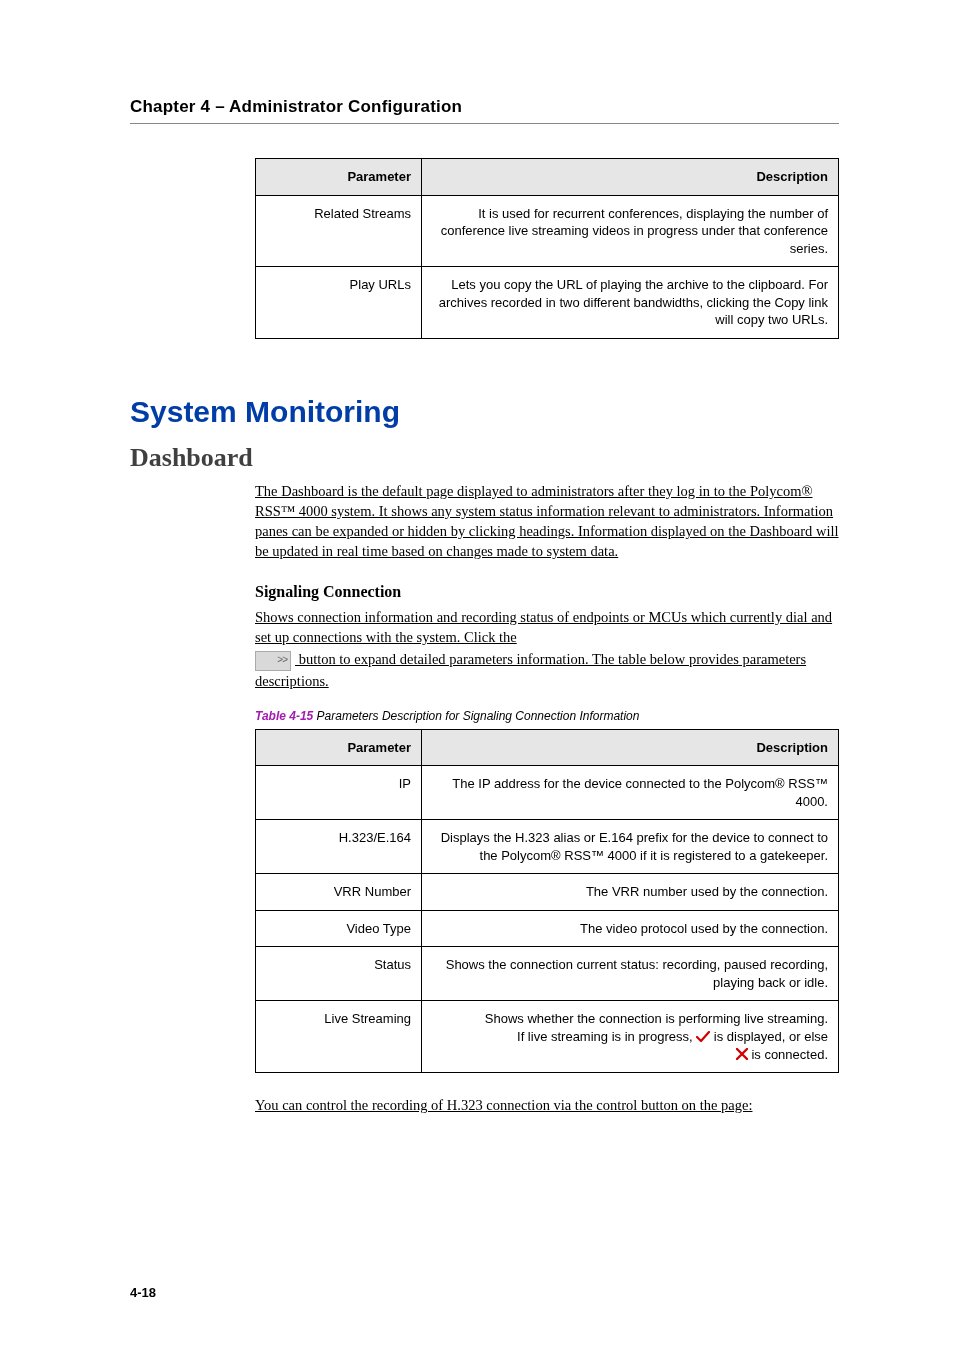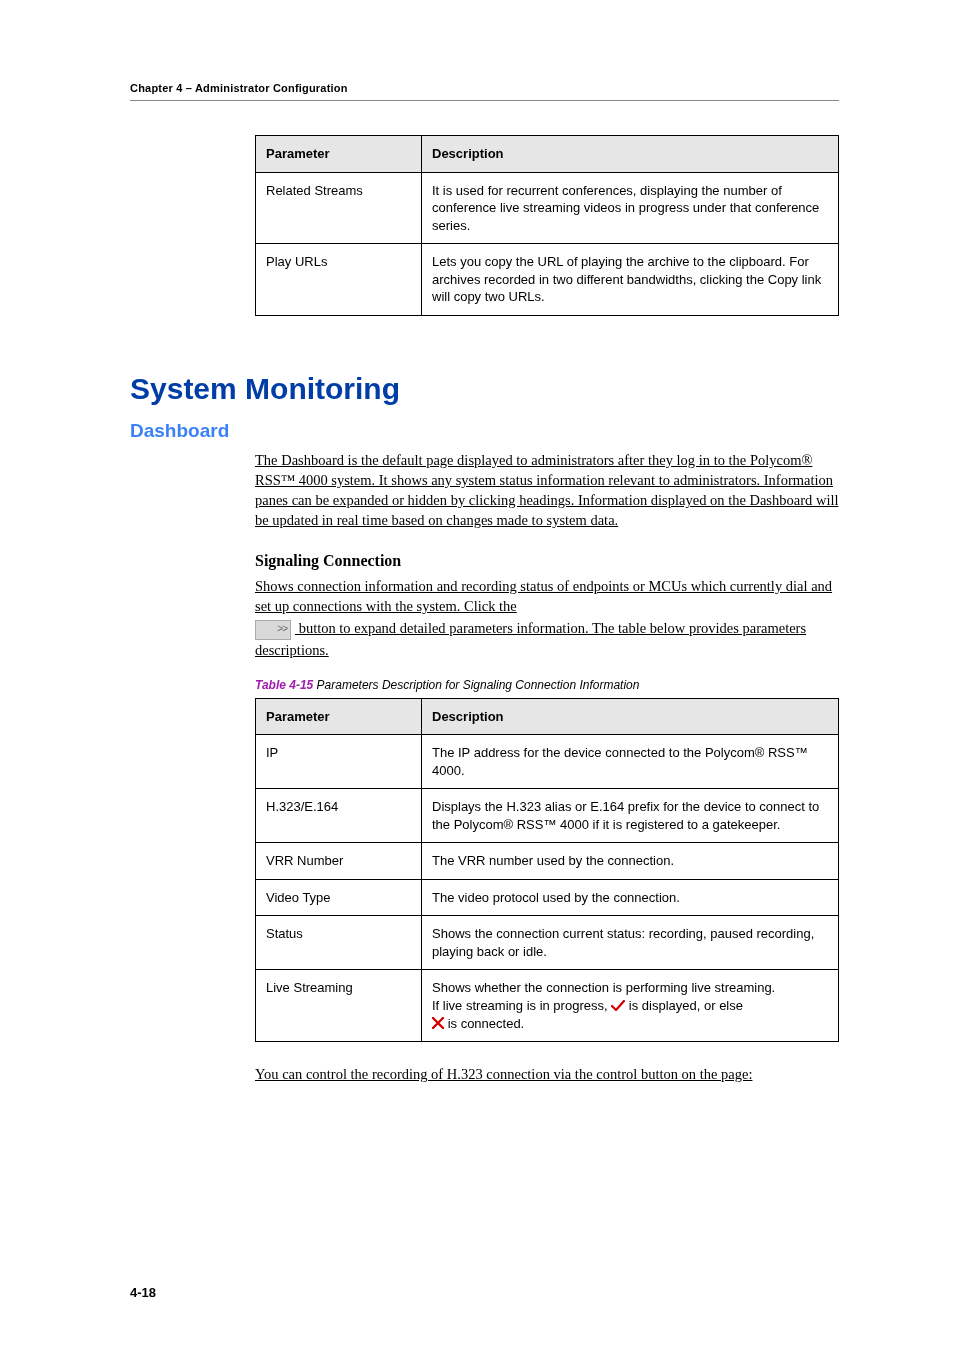--- a/index.html
+++ b/index.html
@@ -12,64 +12,65 @@
   .page {
     width: 954px;
     min-height: 1350px;
     box-sizing: border-box;
     padding: 82px 115px 40px 130px;
     position: relative;
   }
   .chapter-line {
     font-family: Arial, Helvetica, sans-serif;
     font-weight: bold;
-    font-size: 11px;
+    font-size: 17px;
     letter-spacing: 0.2px;
+    margin-top: 15px;
   }
   .hr {
     border: none;
     border-top: 1px solid #888;
     margin: 6px 0 34px 0;
   }
   .content-indent {
     margin-left: 125px;
   }
   table.param {
     border-collapse: collapse;
     width: 100%;
     font-family: Arial, Helvetica, sans-serif;
     font-size: 13px;
     color: #000;
   }
   table.param th, table.param td {
     border: 1px solid #000;
     padding: 9px 10px;
-    text-align: left;
+    text-align: right;
     vertical-align: top;
     line-height: 1.35;
   }
   table.param th {
     background: #e6e6e6;
     font-weight: bold;
   }
   table.param td.param-col {
     width: 145px;
   }
   .h1-blue {
     font-family: Arial, Helvetica, sans-serif;
     font-weight: bold;
     color: #003da6;
     font-size: 30px;
     margin: 56px 0 14px 0;
   }
   .h2-blue {
-    font-family: Liberation Sans, sans-serif;
-    font-weight: bold;
-    color: #3b82f6;
-    font-size: 19px;
+    font-family: Liberation Serif, serif;
+    font-weight: bold;
+    color: #404040;
+    font-size: 26px;
     margin: 0 0 8px 0;
   }
   .h3-black {
     font-family: Liberation Serif, serif;
     font-weight: bold;
     font-size: 16px;
     margin: 22px 0 6px 0;
   }
   .body-text {
     font-size: 14.5px;

